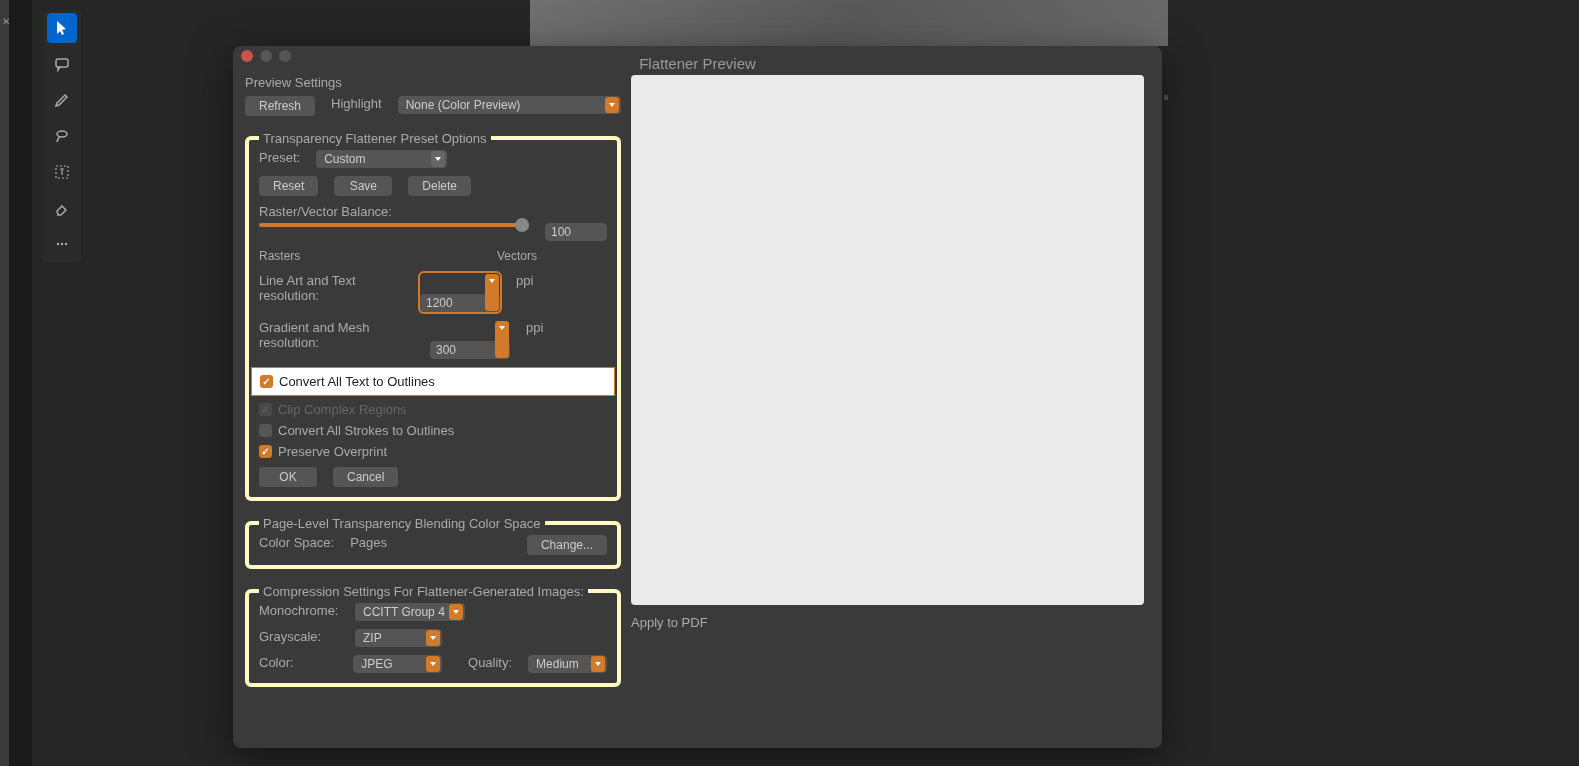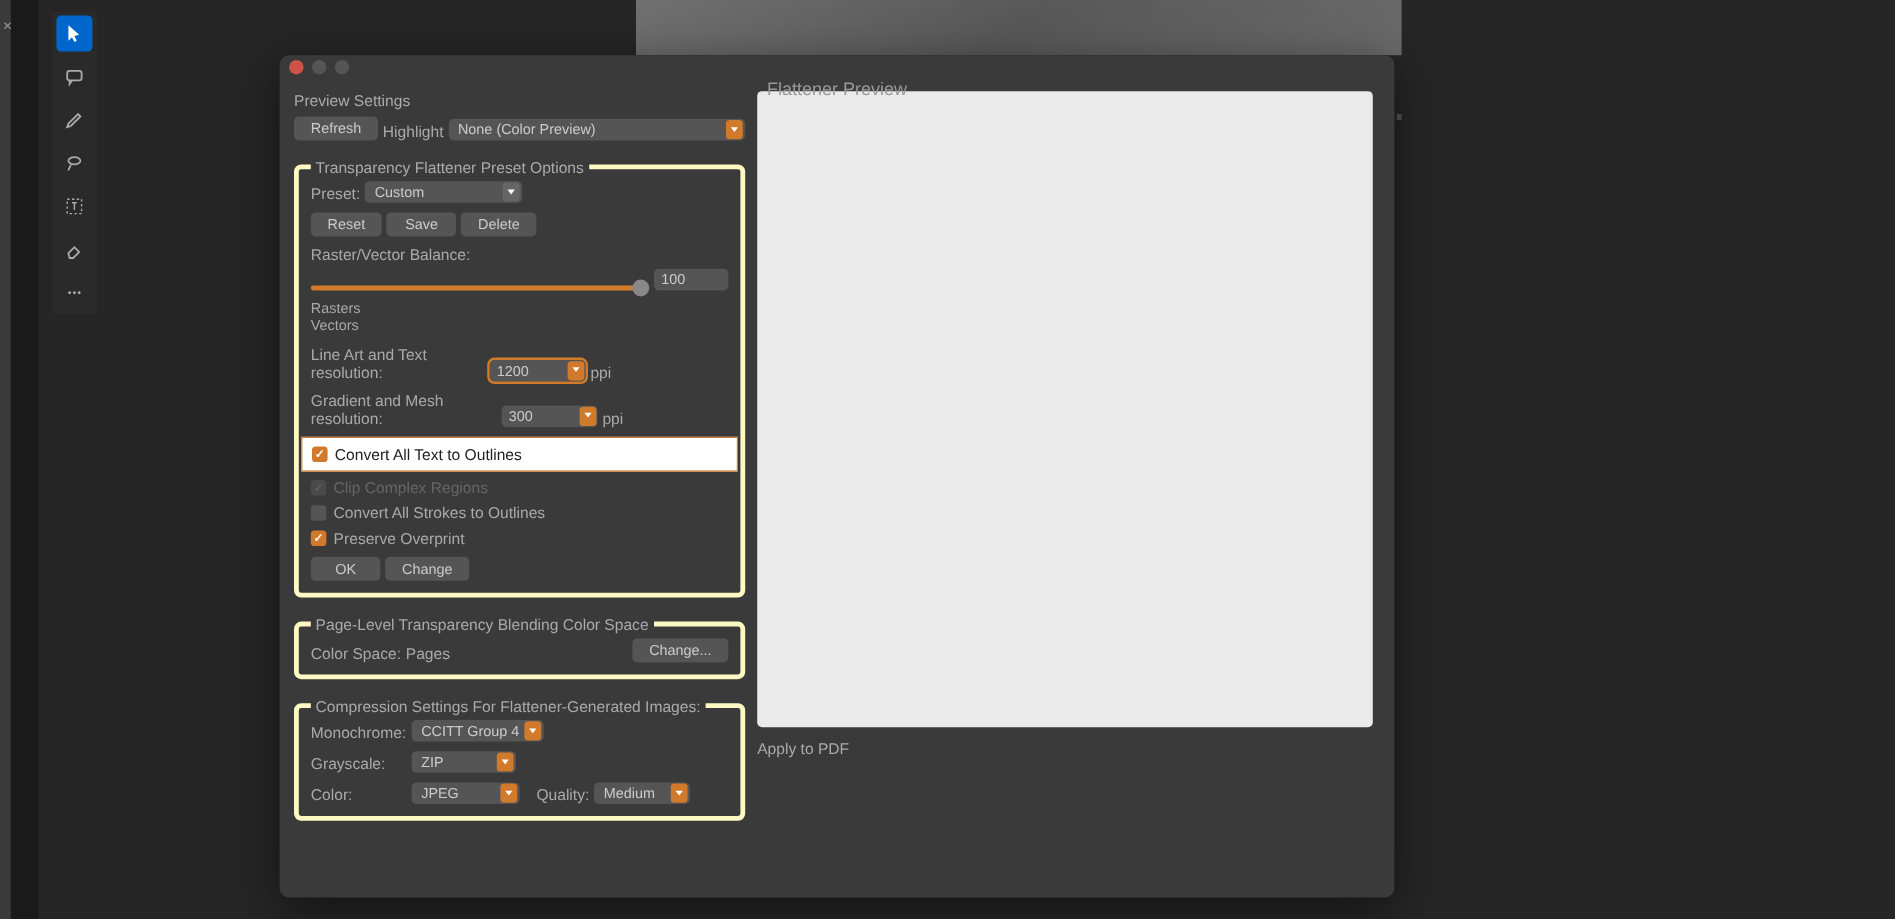--- a/index.html
+++ b/index.html
@@ -11,51 +11,51 @@
 .doc-bg { position: absolute; left: 32px; top: 0; width: 1547px; height: 766px; background: #262626; }
 .img-strip { position: absolute; left: 530px; top: 0; width: 638px; height: 46px; background: linear-gradient(135deg, #707070, #585858, #6a6a6a); }
 .img-side { position: absolute; left: 1164px; top: 95px; width: 4px; height: 5px; background: #555; }
 
 .toolbar { position: absolute; left: 43px; top: 10px; width: 38px; background: #2a2a2a; border-radius: 4px; padding: 3px; display: flex; flex-direction: column; gap: 6px; align-items: center; }
 .tool { width: 30px; height: 30px; display: flex; align-items: center; justify-content: center; color: #aaa; border-radius: 4px; cursor: pointer; }
 .tool.active { background: #0066cc; color: #fff; }
 .tool svg { width: 16px; height: 16px; }
 
 .dialog { position: absolute; left: 233px; top: 46px; width: 929px; height: 702px; background: #3a3a3a; border-radius: 8px; box-shadow: 0 10px 40px rgba(0,0,0,0.5); color: #aaa; font-size: 13px; }
-.titlebar { height: 19px; position: relative; border-top-left-radius: 8px; border-top-right-radius: 8px; padding-top: 20px; text-align: center; font-size: 15px; color: #999; }
+.titlebar { height: 19px; position: relative; border-top-left-radius: 8px; border-top-right-radius: 8px; padding-top: 9px; text-align: center; font-size: 15px; color: #999; }
 .traffic { position: absolute; left: 8px; top: 4px; display: flex; gap: 7px; }
 .tl { width: 12px; height: 12px; border-radius: 50%; }
 .tl.red { background: #cc5345; }
 .tl.gray { background: #555; }
 
 .body-area { display: flex; padding: 10px 12px; gap: 10px; }
 .left-col { width: 376px; display: flex; flex-direction: column; gap: 12px; }
 .right-col { flex: 1; }
 
 .section-label { color: #aaa; font-size: 13px; margin-bottom: 6px; }
 .group { border: 4px solid #fef9c3; border-radius: 6px; padding: 10px; position: relative; margin-top: 8px; }
 .group > .section-label { position: absolute; top: -9px; left: 10px; background: #3a3a3a; padding: 0 4px; }
 
-.row { display: flex; align-items: flex-end; gap: 4px; margin-bottom: 8px; }
+.row { display: flex; align-items: flex-start; gap: 16px; margin-bottom: 8px; }
 .row:last-child { margin-bottom: 0; }
 
 .btn { background: #555; color: #ccc; border: none; border-radius: 4px; padding: 3px 14px; font-size: 12px; cursor: pointer; min-width: 58px; }
 
 .select { background: #555; color: #ccc; border: none; border-radius: 4px; padding: 2px 20px 2px 8px; font-size: 12px; position: relative; height: 18px; display: inline-flex; align-items: center; }
 .select-arrows { position: absolute; right: 2px; top: 1px; bottom: 1px; width: 14px; background: #d17a2b; border-radius: 3px; display: flex; align-items: center; justify-content: center; }
 .select-arrows::before { content: ""; width: 0; height: 0; border-left: 3px solid transparent; border-right: 3px solid transparent; border-top: 4px solid #fff; }
 .select.disabled .select-arrows { background: #666; }
 
 .slider-track { flex: 1; height: 4px; background: #d17a2b; border-radius: 2px; position: relative; }
 .slider-thumb { position: absolute; right: 0; top: -5px; width: 14px; height: 14px; background: #888; border-radius: 50%; }
-.slider-labels { display: flex; justify-content: space-between; font-size: 12px; margin-top: 6px; flex-direction: column; }
+.slider-labels { display: flex; justify-content: space-between; font-size: 12px; margin-top: 6px; }
 
 .num-input { background: #555; color: #ccc; border: none; border-radius: 4px; padding: 2px 6px; font-size: 12px; width: 62px; height: 18px; }
 .combo { position: relative; display: inline-flex; }
-.combo .num-input { padding-right: 28px; }
+.combo .num-input { padding-right: 28px; margin-top: 21px; }
 .combo.highlighted { outline: 2px solid #d17a2b; border-radius: 4px; }
 .combo-arrows { position: absolute; right: 1px; top: 1px; bottom: 1px; width: 14px; background: #d17a2b; border-radius: 3px; }
 .combo-arrows::before { content: ""; position: absolute; left: 4px; top: 5px; width: 0; height: 0; border-left: 3px solid transparent; border-right: 3px solid transparent; border-top: 4px solid #fff; }
 
 .checkbox-row { display: flex; align-items: center; gap: 6px; margin-bottom: 6px; }
 .cb { width: 13px; height: 13px; border-radius: 3px; background: #555; display: inline-flex; align-items: center; justify-content: center; }
 .cb.checked { background: #d17a2b; }
 .cb.checked::after { content: "✓"; color: #fff; font-size: 10px; font-weight: bold; }
 .cb.disabled { background: #4a4a4a; }
 .cb.disabled::after { content: "✓"; color: #666; font-size: 10px; }
@@ -203,21 +203,21 @@
         <div class="checkbox-row">
           <span class="cb"></span>
           <span>Convert All Strokes to Outlines</span>
         </div>
         <div class="checkbox-row">
           <span class="cb checked"></span>
           <span>Preserve Overprint</span>
         </div>
         <div class="row" style="margin-top:8px">
           <button class="btn">OK</button>
-          <button class="btn">Change</button>
+          <button class="btn">Cancel</button>
         </div>
       </div>
 
       <div class="group">
         <div class="section-label">Page-Level Transparency Blending Color Space</div>
         <div class="row">
           <span>Color Space:</span>
           <span>Pages</span>
           <div style="flex:1"></div>
           <button class="btn">Change...</button>

